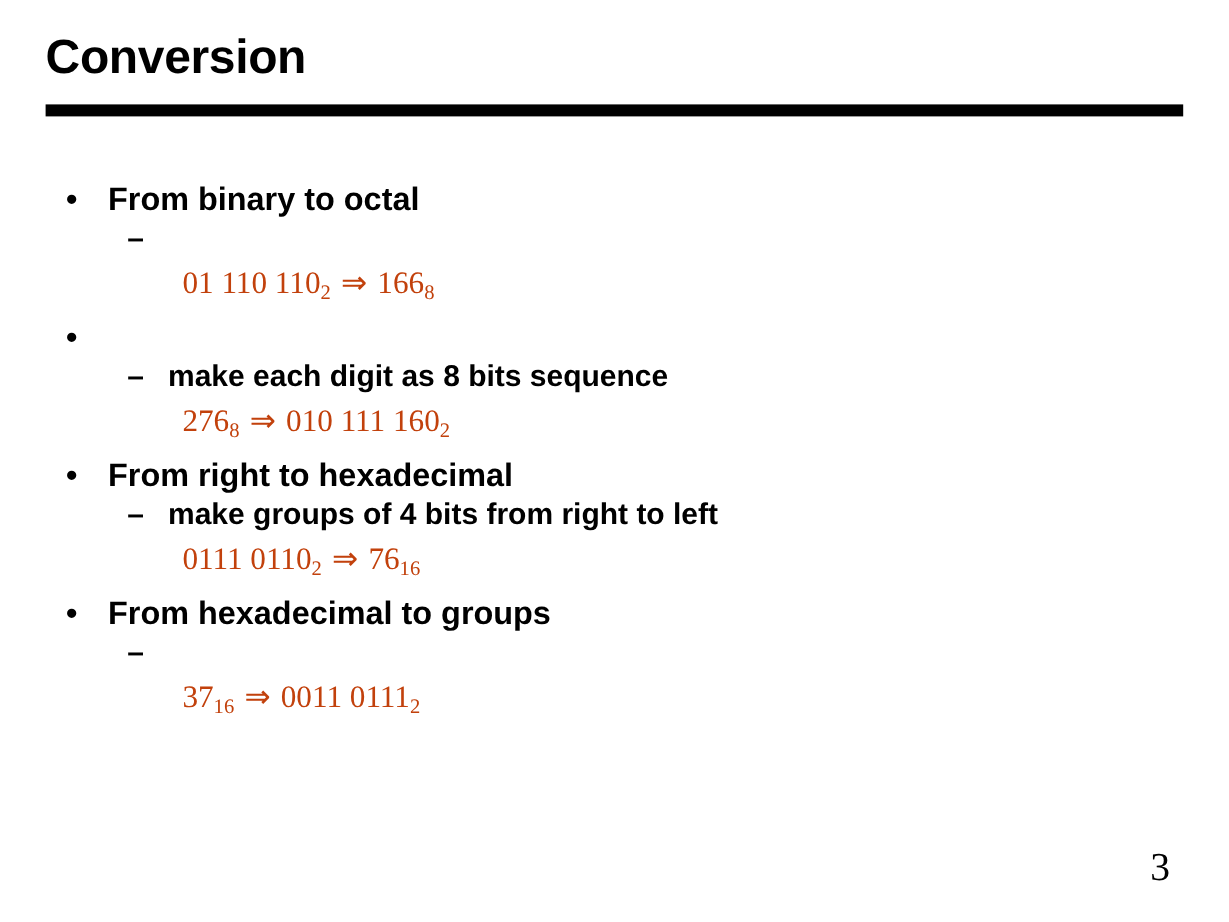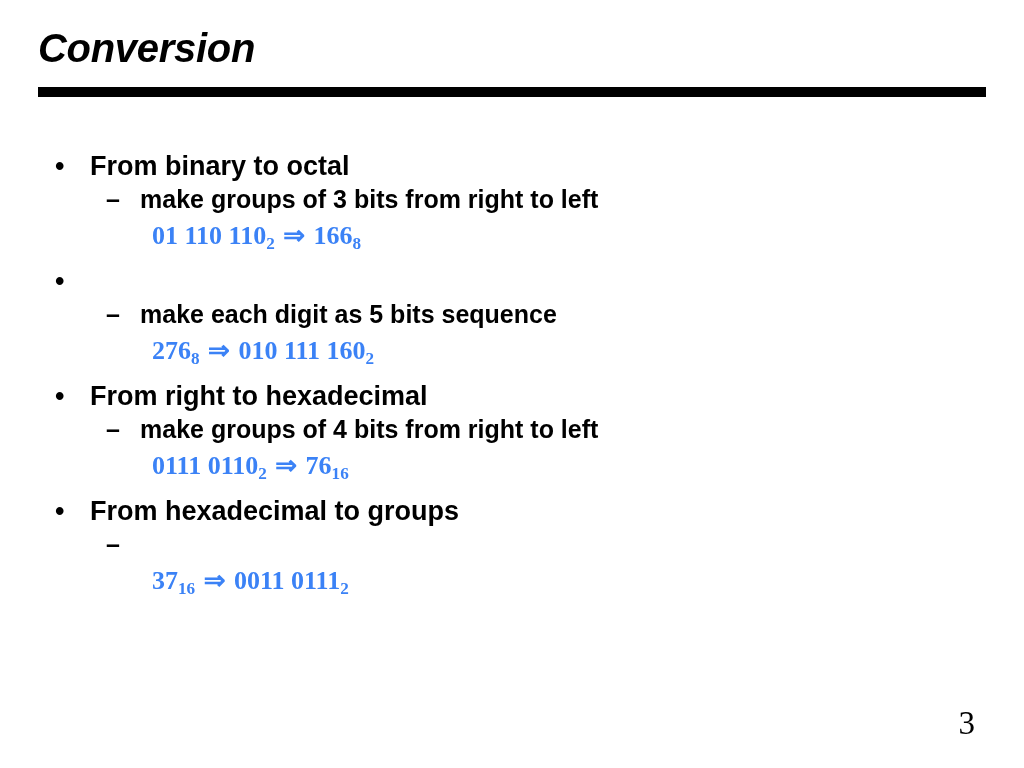--- a/index.html
+++ b/index.html
@@ -27,21 +27,20 @@
   .title {
     position: absolute;
     left: 38px;
     top: 27px;
     font-size: 40px;
     font-weight: bold;
     letter-spacing: -0.3px;
     line-height: 1.08;
     white-space: nowrap;
     color: #000000;
-    font-style: italic;
   }
 
   .title-rule {
     position: absolute;
     left: 38px;
     top: 87px;
     width: 948px;
     height: 10px;
     background: #000000;
   }
@@ -96,25 +95,25 @@
     font-size: 25px;
     line-height: 30px;
     font-weight: bold;
   }
 
   .formula {
     position: relative;
     padding-left: 152px;
     font-family: "Liberation Serif", serif;
     font-size: 26px;
-    font-weight: bold;
+    font-weight: normal;
     line-height: 30px;
     height: 44px;
     white-space: nowrap;
-    color: #3b82f6;
+    color: #c2410c;
   }
   .formula sub {
     font-size: 0.66em;
     vertical-align: -0.28em;
     line-height: 0;
   }
   .formula .arrow {
     font-family: "Liberation Serif", serif;
     padding: 0 2px;
   }
@@ -140,36 +139,35 @@
 
   <div class="body-area">
 
     <div class="block">
       <div class="lvl1">
         <span class="marker">•</span>
         <span>From binary to octal</span>
       </div>
       <div class="lvl2">
         <span class="marker">–</span>
-        <span>make groups of 3 bits from right to left</span>
       </div>
       <div class="formula">
         <span>01 110 110</span><sub>2</sub>
         <span class="arrow">⇒</span>
         <span>166</span><sub>8</sub>
       </div>
     </div>
 
     <div class="block">
       <div class="lvl1">
         <span class="marker">•</span>
       </div>
       <div class="lvl2">
         <span class="marker">–</span>
-        <span>make each digit as 5 bits sequence</span>
+        <span>make each digit as 8 bits sequence</span>
       </div>
       <div class="formula">
         <span>276</span><sub>8</sub>
         <span class="arrow">⇒</span>
         <span>010 111 160</span><sub>2</sub>
       </div>
     </div>
 
     <div class="block">
       <div class="lvl1">

